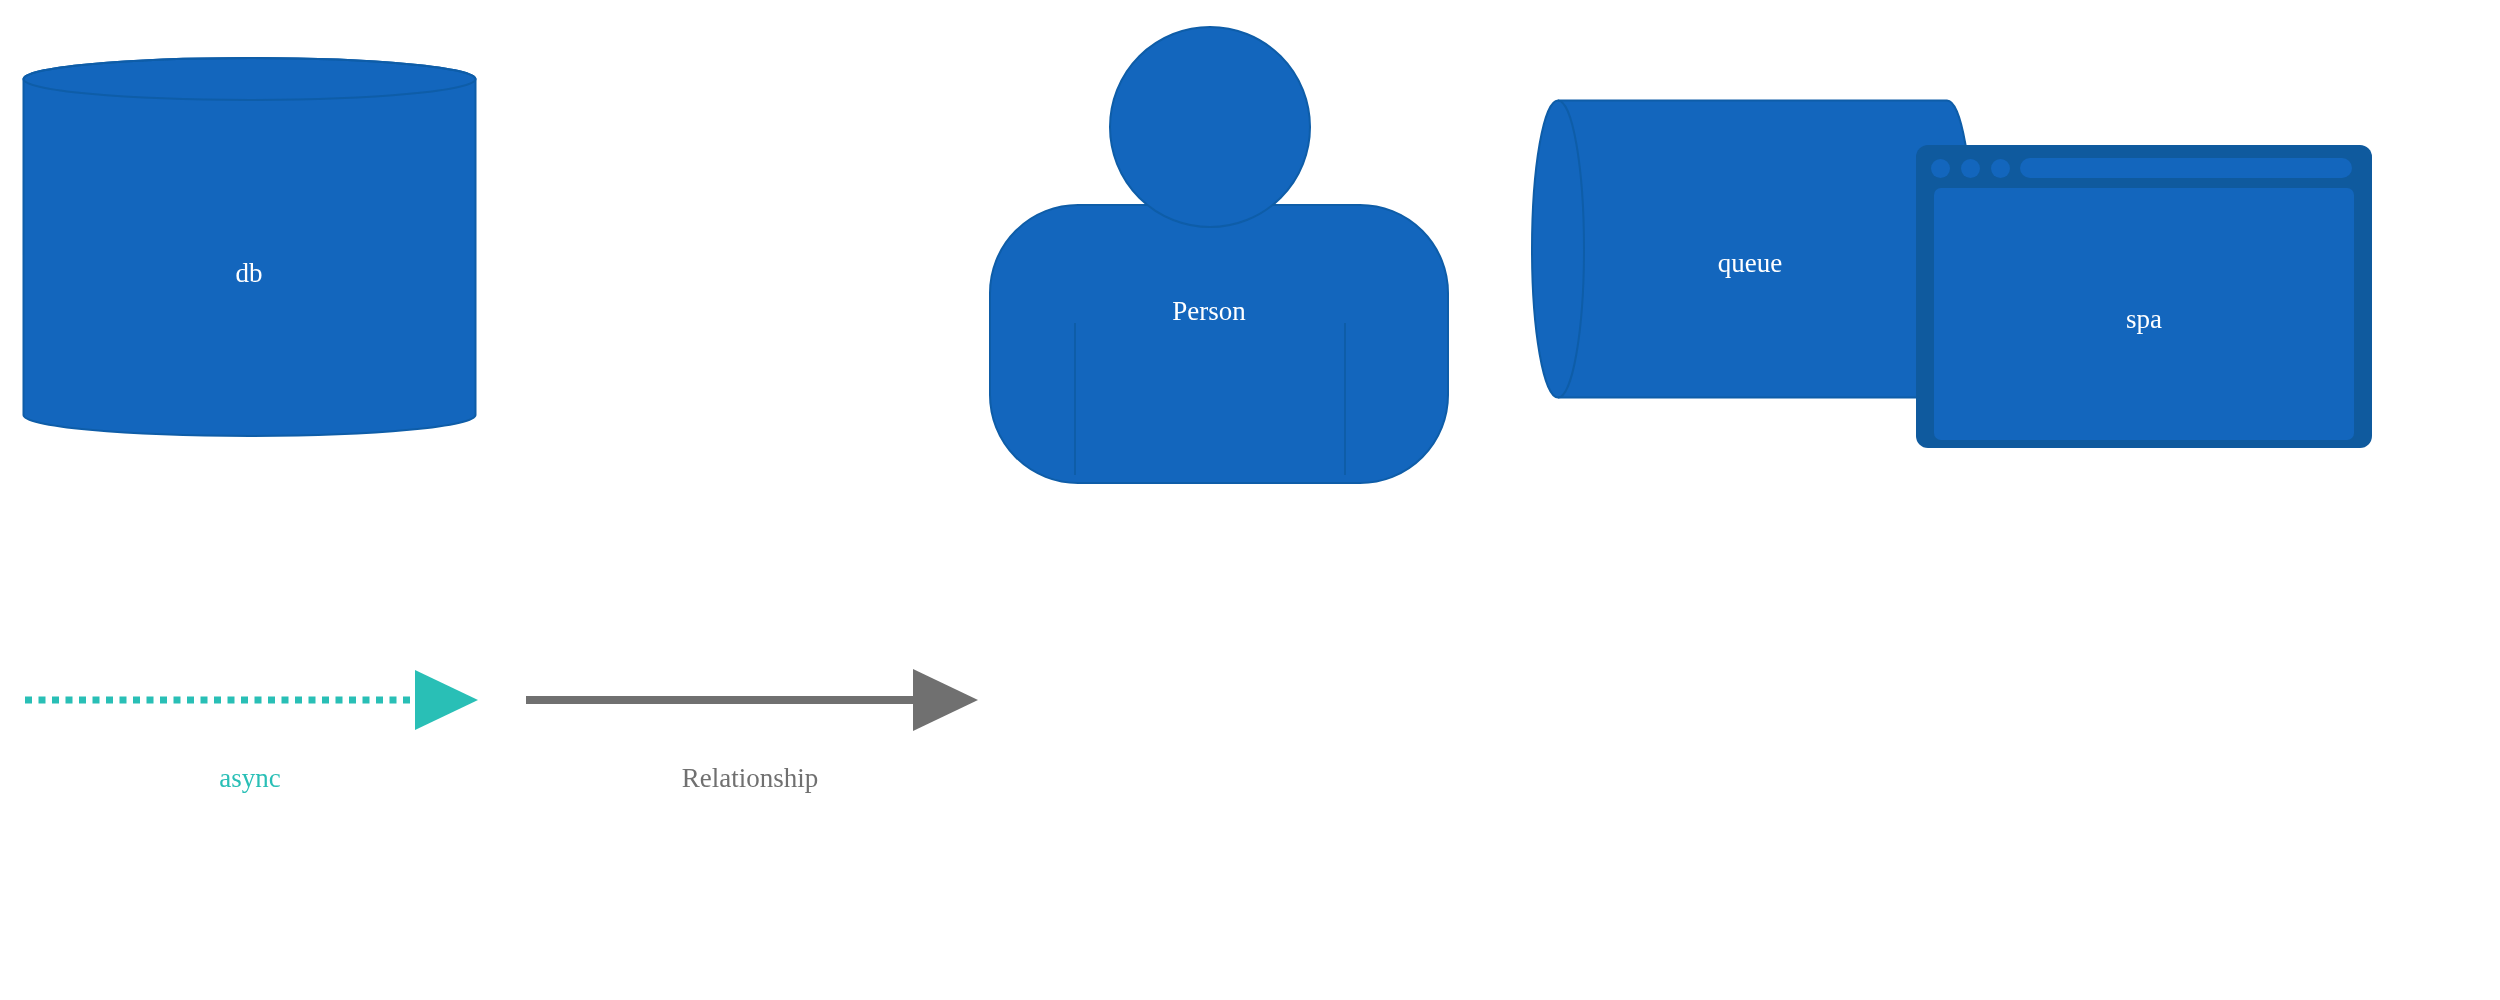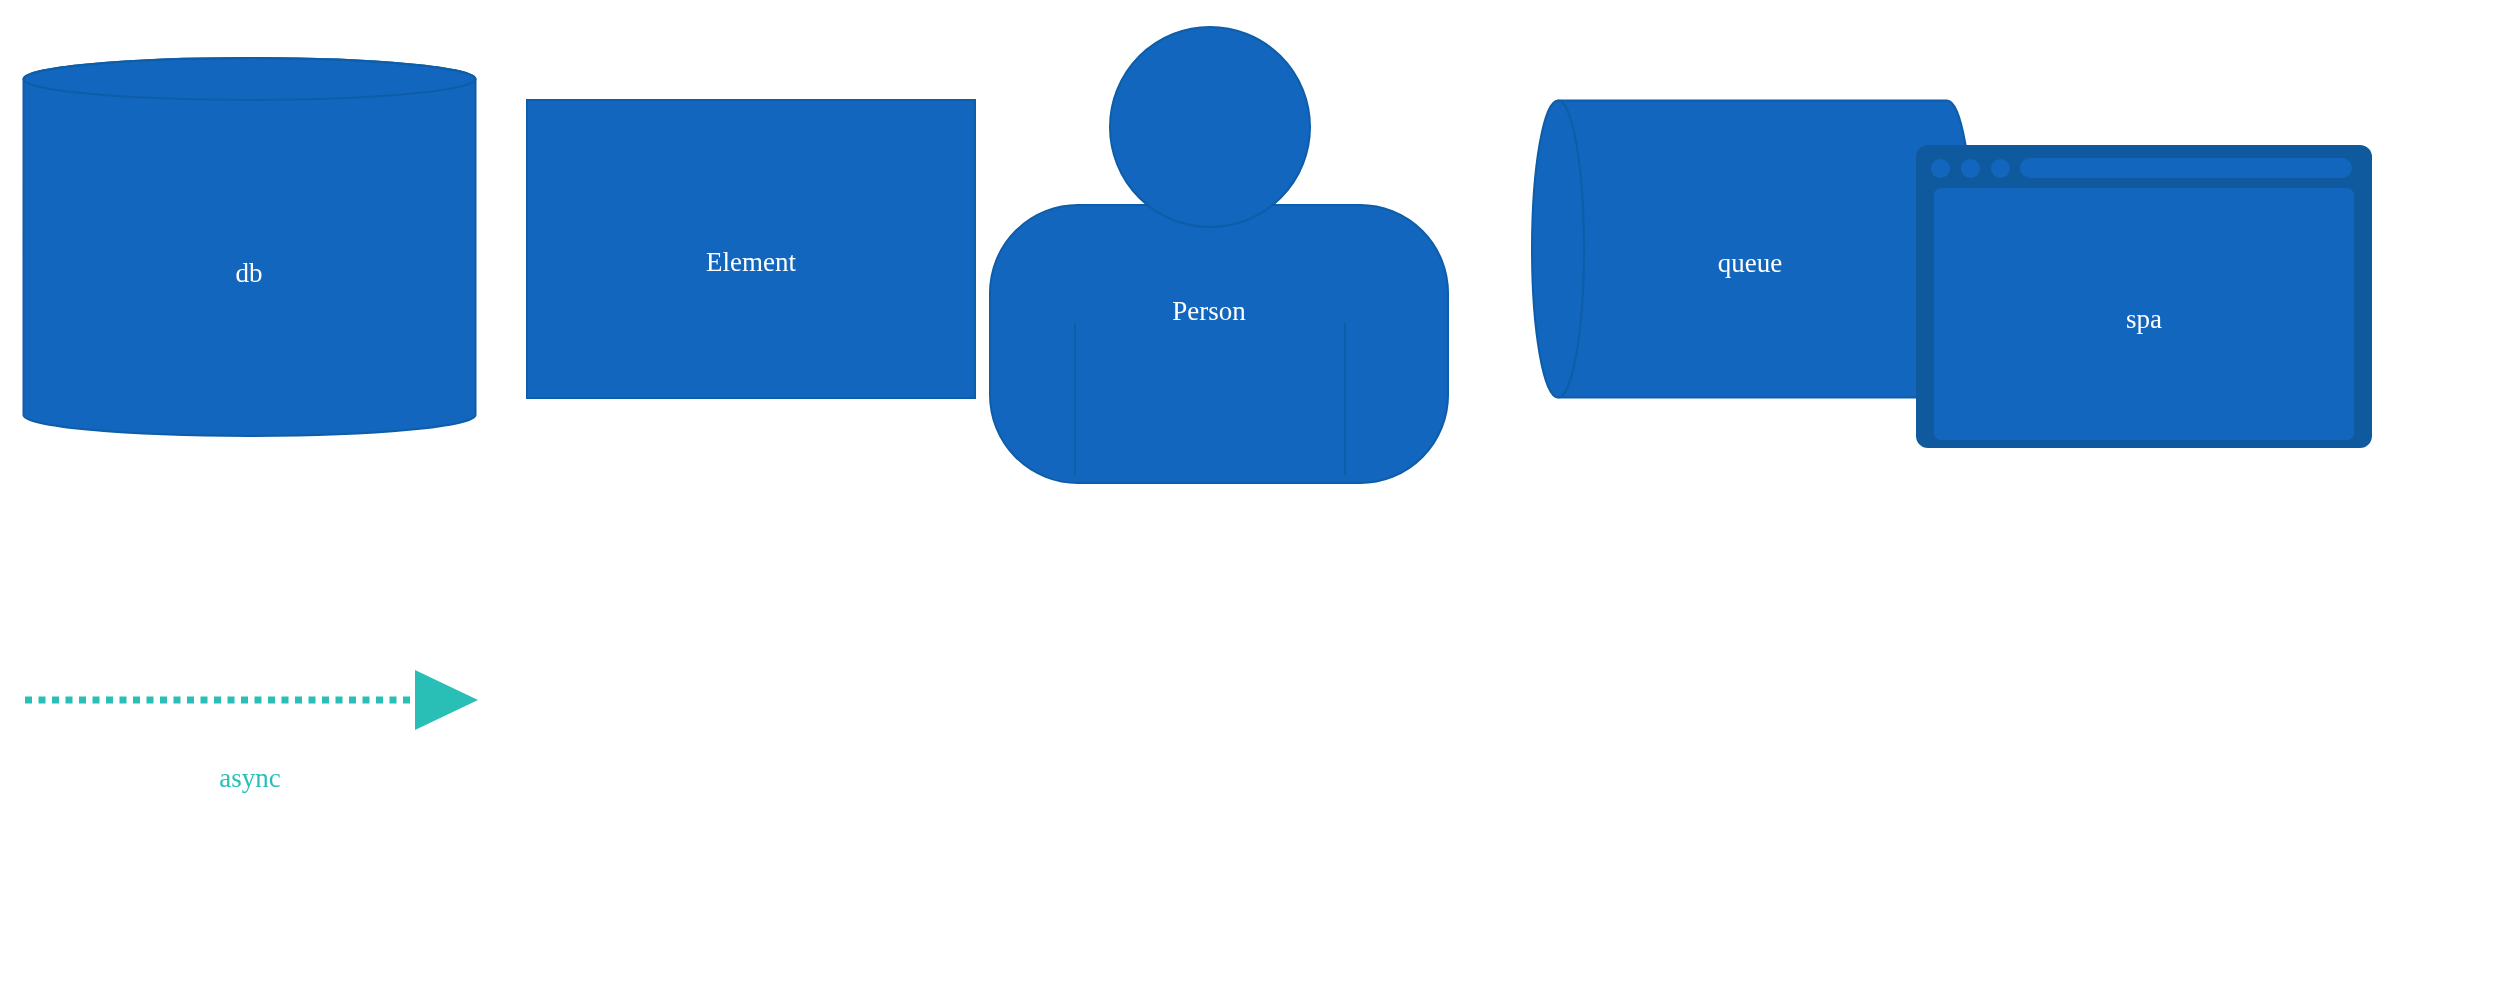--- a/index.html
+++ b/index.html
@@ -71,24 +71,20 @@
 <div class="canvas">
 
   <div class="group" style="left:22px; top:57px; width:455px; height:380px;">
     <svg width="455" height="380" viewBox="0 0 455 380">
       <path d="M 1.5 22 A 226 21 0 0 1 453.5 22 L 453.5 358 A 226 21 0 0 1 1.5 358 Z" fill="#1366bd" stroke="#0e5da8" stroke-width="2"></path>
       <ellipse cx="227.5" cy="22" rx="226" ry="21" fill="none" stroke="#0e5da8" stroke-width="2"></ellipse>
     </svg>
     <div class="shape-label" style="left:227px; top:216px;">db</div>
   </div>
 
-  <div class="group" style="left:526px; top:99px; width:450px; height:300px;">
-    <div class="box-shape"></div>
-    <div class="shape-label" style="left:225px; top:163px;">Element</div>
-  </div>
 
   <div class="group" style="left:988px; top:25px; width:462px; height:462px;">
     <svg width="462" height="462" viewBox="0 0 462 462">
       <rect x="2" y="180" width="458" height="278" rx="88" ry="88" fill="#1366bd" stroke="#0e5da8" stroke-width="2"></rect>
       <line x1="87" y1="298" x2="87" y2="450" stroke="#0e5da8" stroke-width="2"></line>
       <line x1="357" y1="298" x2="357" y2="450" stroke="#0e5da8" stroke-width="2"></line>
       <circle cx="222" cy="102" r="100" fill="#1366bd" stroke="#0e5da8" stroke-width="2"></circle>
     </svg>
     <div class="shape-label" style="left:221px; top:286px;">Person</div>
   </div>
@@ -113,14 +109,21 @@
   </div>
 
   <div class="group" style="left:20px; top:665px; width:460px; height:135px;text-align:right;">
     <svg width="460" height="70" viewBox="0 0 460 70" style="position:absolute; left:0; top:0;">
       <line x1="5" y1="35" x2="392" y2="35" stroke="#29bfb6" stroke-width="7" stroke-dasharray="7 6.5"></line>
       <path d="M 395 5 L 395 65 L 458 35 Z" fill="#29bfb6"></path>
     </svg>
     <div class="rel-label" style="left:230px; top:113px; color:#29bfb6;">async</div>
   </div>
 
+  <div class="group" style="left:520px; top:665px; width:465px; height:135px;">
+    <svg width="465" height="70" viewBox="0 0 465 70" style="position:absolute; left:0; top:0;">
+      <line x1="6" y1="35" x2="394" y2="35" stroke="#707070" stroke-width="8"></line>
+      <path d="M 393 4 L 393 66 L 458 35 Z" fill="#707070"></path>
+    </svg>
+    <div class="rel-label" style="left:230px; top:113px; color:#707070;">Relationship</div>
+  </div>
 
 </div>
 
 </body></html>

